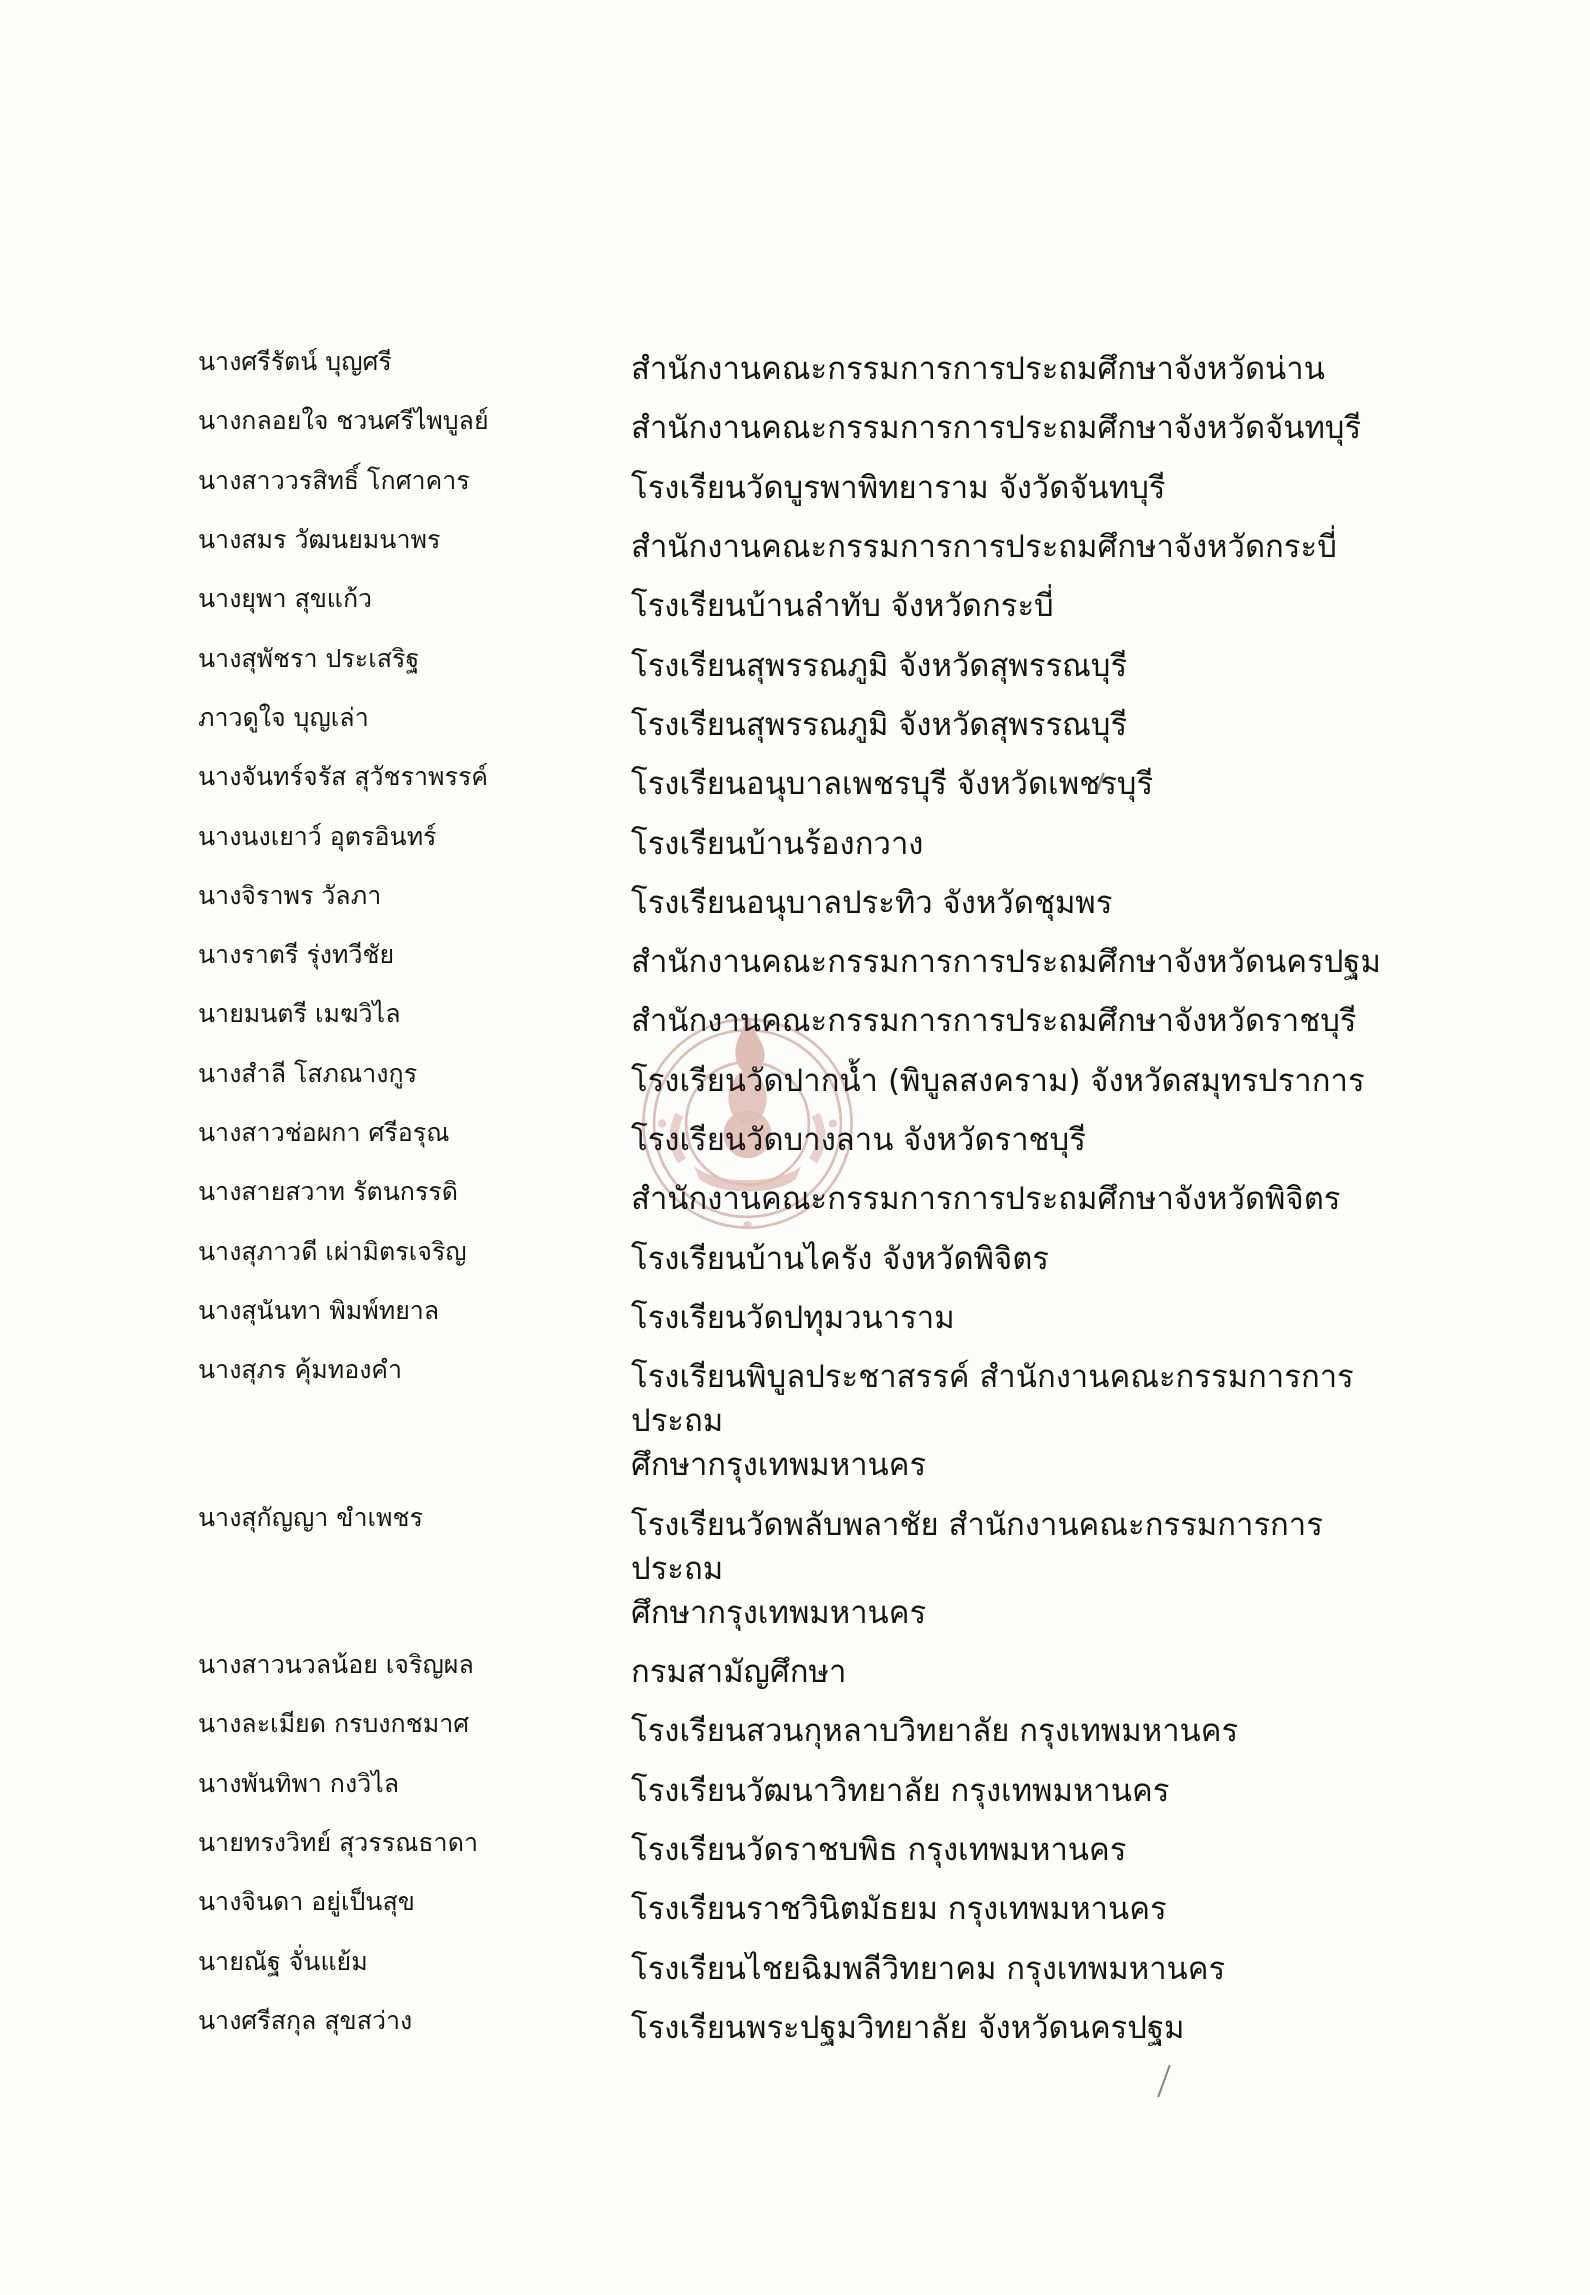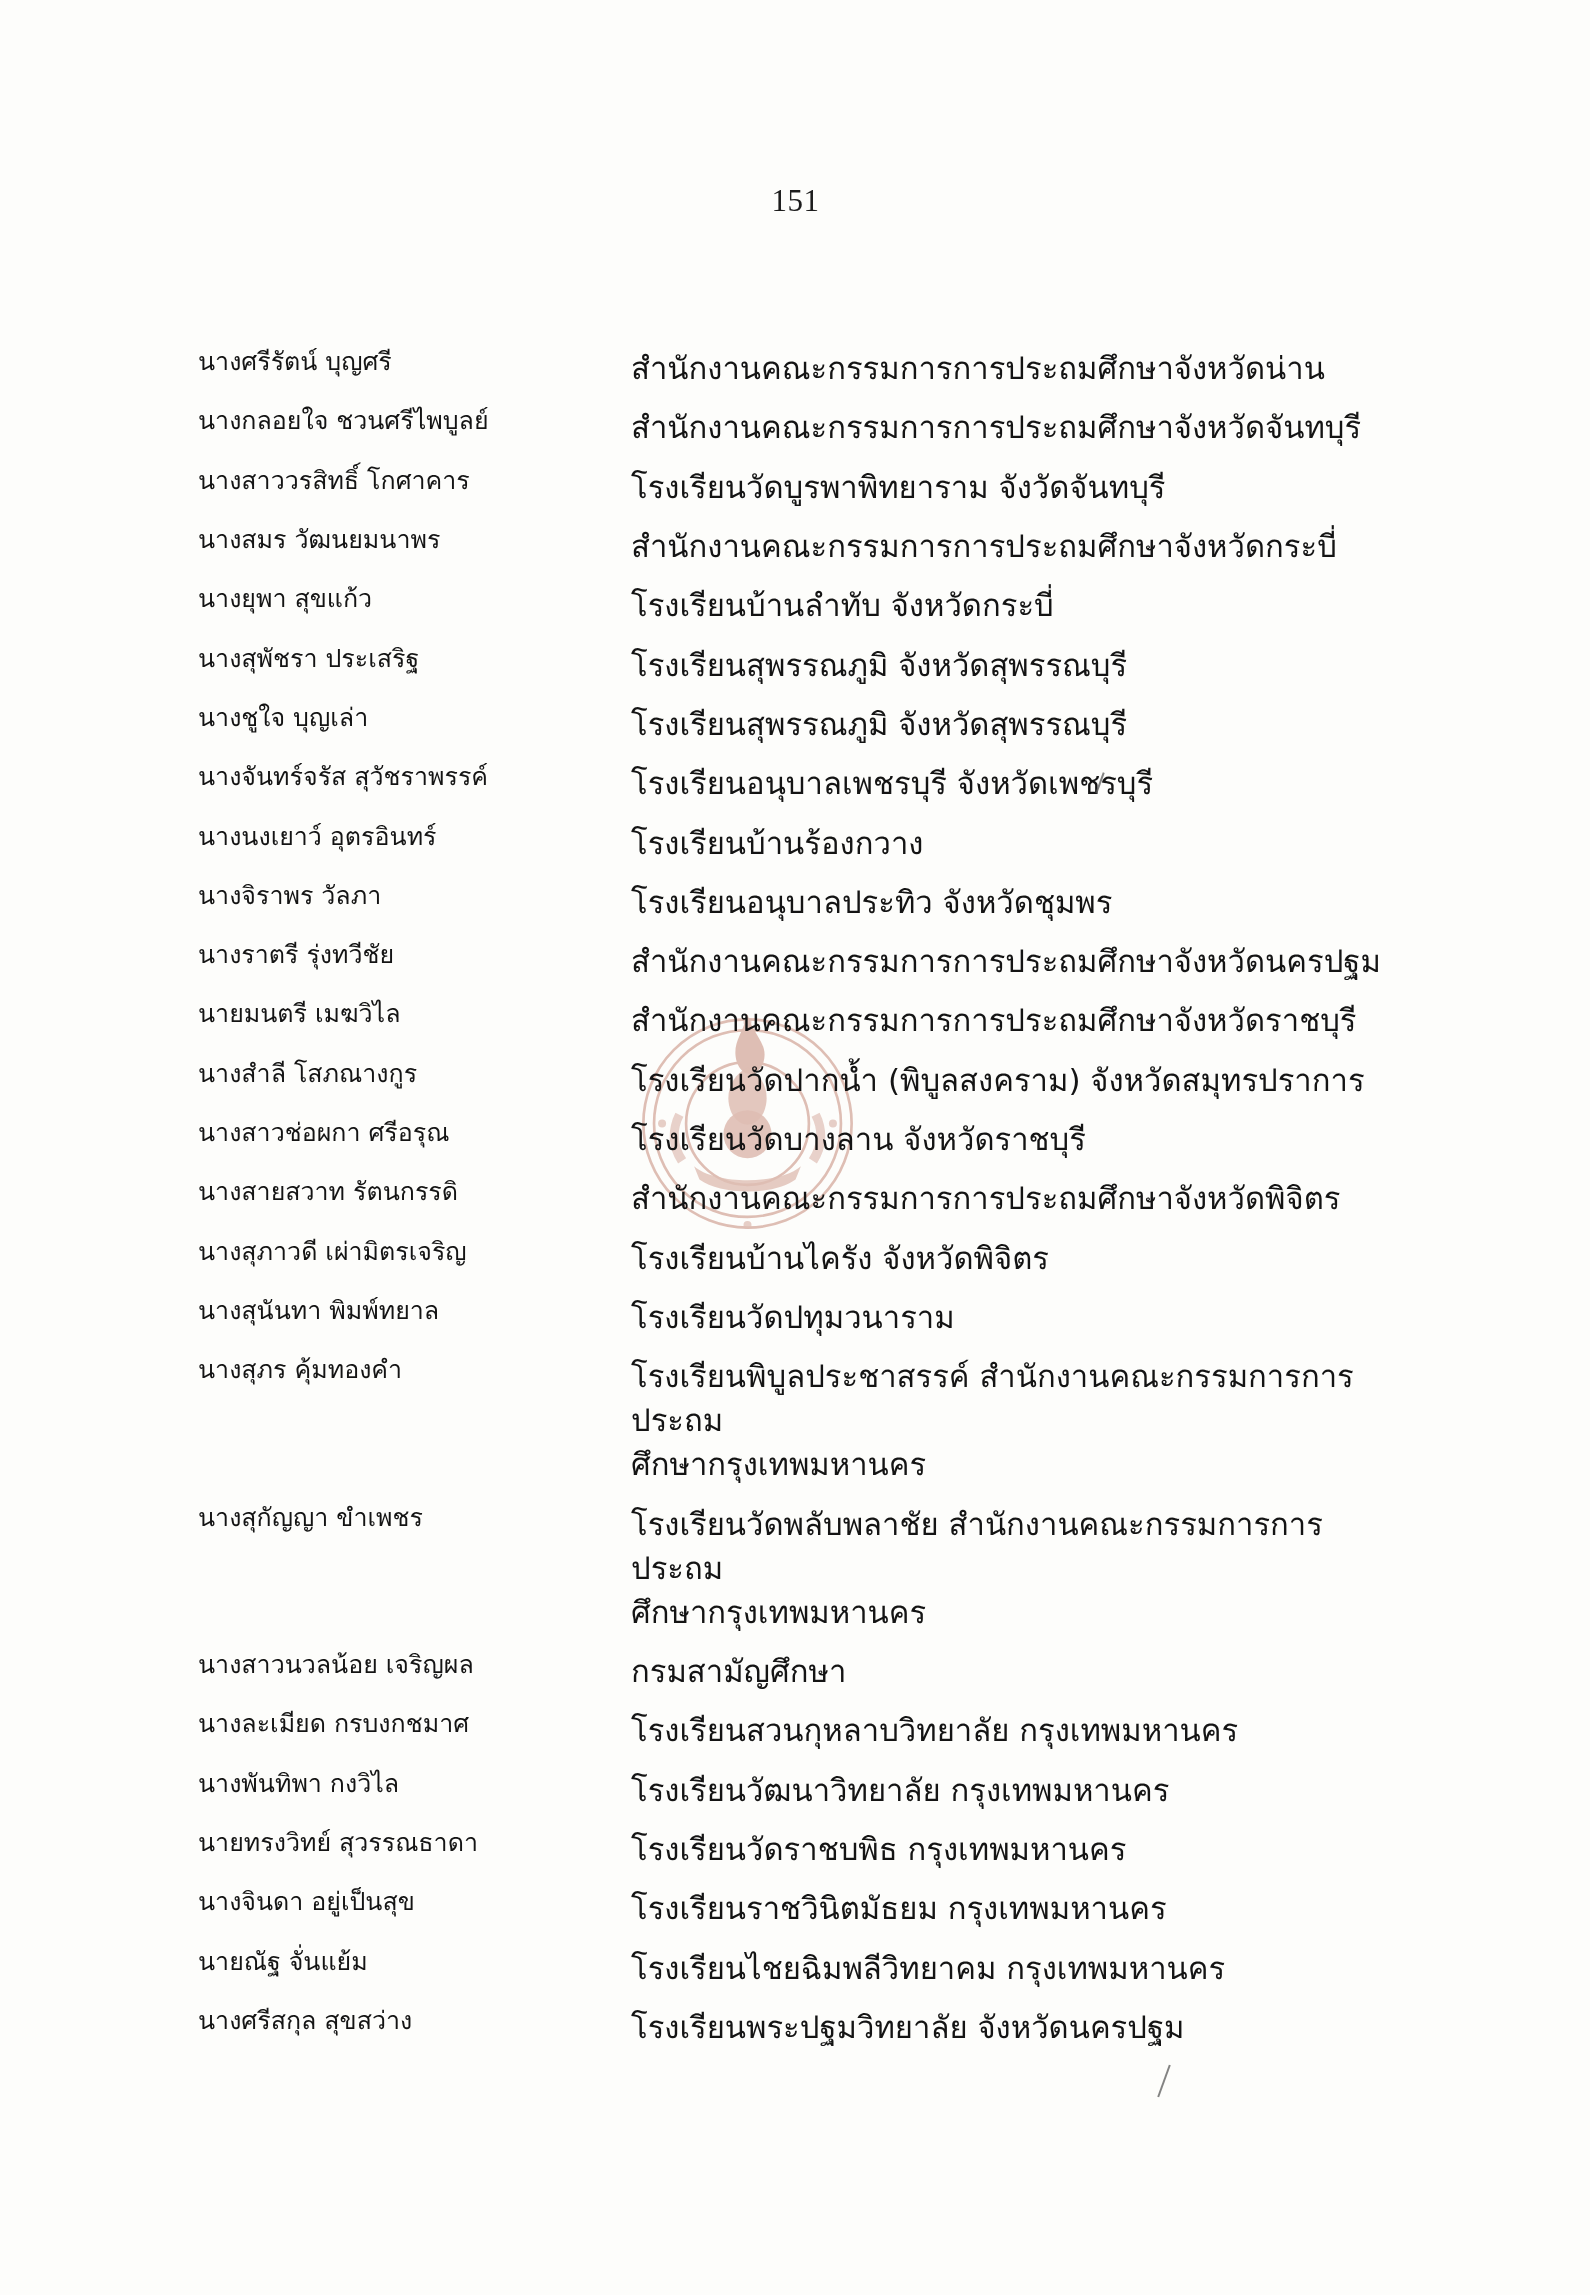--- a/index.html
+++ b/index.html
@@ -78,21 +78,20 @@
     background: #5a5a5a;
     transform: rotate(20deg);
     opacity: 0.75;
   }
 </style>
 </head>
 <body>
 
 <div class="page">
 
-  <div class="page-number">151</div>
 
   <svg class="watermark" viewBox="0 0 200 200">
     <g fill="none" stroke="#9a2f12" stroke-width="2">
       <circle cx="100" cy="100" r="78"></circle>
       <circle cx="100" cy="100" r="70"></circle>
       <circle cx="100" cy="100" r="46"></circle>
     </g>
     <g fill="#9a2f12">
       <path d="M100 18 C 104 34, 116 40, 112 54 C 108 66, 96 66, 92 54 C 88 40, 96 34, 100 18 Z"></path>
       <path d="M100 58 C 112 64, 118 78, 112 92 C 106 104, 94 104, 88 92 C 82 78, 88 64, 100 58 Z" opacity="0.85"></path>
@@ -135,21 +134,21 @@
       <div class="name">นางยุพา  สุขแก้ว</div>
       <div class="org"><span>โรงเรียนบ้านลำทับ  จังหวัดกระบี่</span></div>
     </div>
 
     <div class="row">
       <div class="name">นางสุพัชรา  ประเสริฐ</div>
       <div class="org"><span>โรงเรียนสุพรรณภูมิ จังหวัดสุพรรณบุรี</span></div>
     </div>
 
     <div class="row">
-      <div class="name">นางชูใจ  บุญเล่า</div>
+      <div class="name">ภาวดูใจ  บุญเล่า</div>
       <div class="org"><span>โรงเรียนสุพรรณภูมิ จังหวัดสุพรรณบุรี</span></div>
     </div>
 
     <div class="row">
       <div class="name">นางจันทร์จรัส  สุวัชราพรรค์</div>
       <div class="org"><span>โรงเรียนอนุบาลเพชรบุรี จังหวัดเพชรบุรี</span></div>
     </div>
 
     <div class="row">
       <div class="name">นางนงเยาว์  อุตรอินทร์</div>

